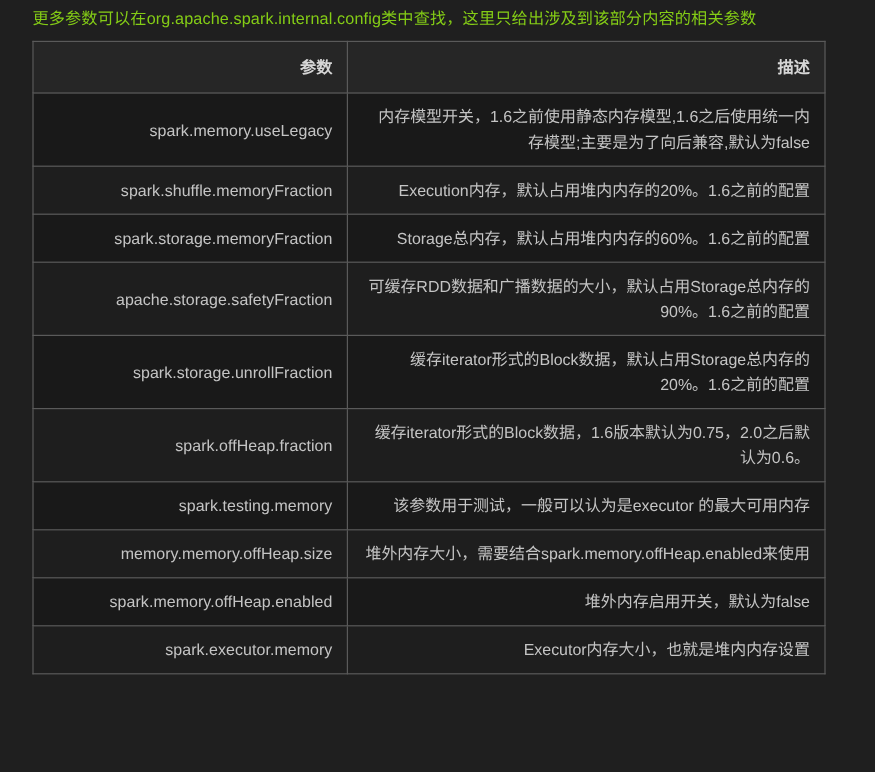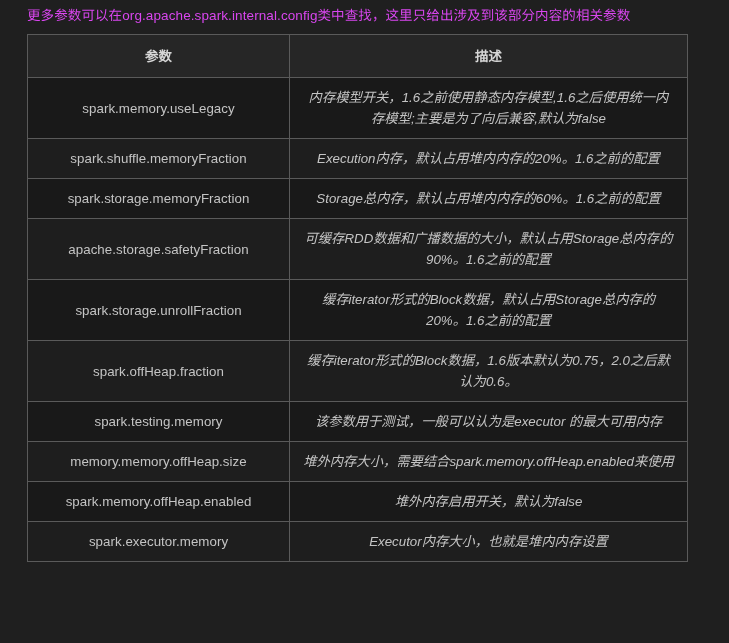--- a/index.html
+++ b/index.html
@@ -21,21 +21,21 @@
     height: 643px;
     box-sizing: border-box;
   }
   .intro {
     position: absolute;
     left: 27px;
     top: 6px;
     width: 672px;
     font-size: 13.5px;
     line-height: 20px;
-    color: #d946ef;
+    color: #84cc16;
     letter-spacing: 0.1px;
     white-space: nowrap;
   }
   .table-wrap {
     position: absolute;
     left: 27px;
     top: 34px;
     width: 660px;
   }
   table.config-table {
@@ -44,21 +44,21 @@
     table-layout: fixed;
     border: 1px solid #5a5a5a;
   }
   table.config-table col.c-param { width: 262px; }
   table.config-table col.c-desc  { width: 398px; }
 
   table.config-table th,
   table.config-table td {
     border: 1px solid #5a5a5a;
     padding: 9px 12px;
-    text-align: center;
+    text-align: right;
     vertical-align: middle;
     font-size: 13.3px;
     line-height: 21px;
     color: #c4c4c4;
     word-break: break-word;
   }
   table.config-table thead th {
     background: #262626;
     font-weight: bold;
     color: #d6d6d6;
@@ -72,21 +72,20 @@
   }
   table.config-table tbody tr:nth-child(even) td {
     background: #1e1e1e;
   }
   td.param-cell {
     color: #bdbdbd;
     letter-spacing: 0.05px;
   }
   td.desc-cell {
     color: #c6c6c6;
-    font-style: italic;
   }
 </style>
 </head>
 <body>
 
 <div class="page">
 
   <div class="intro">更多参数可以在org.apache.spark.internal.config类中查找，这里只给出涉及到该部分内容的相关参数</div>
 
   <div class="table-wrap">

